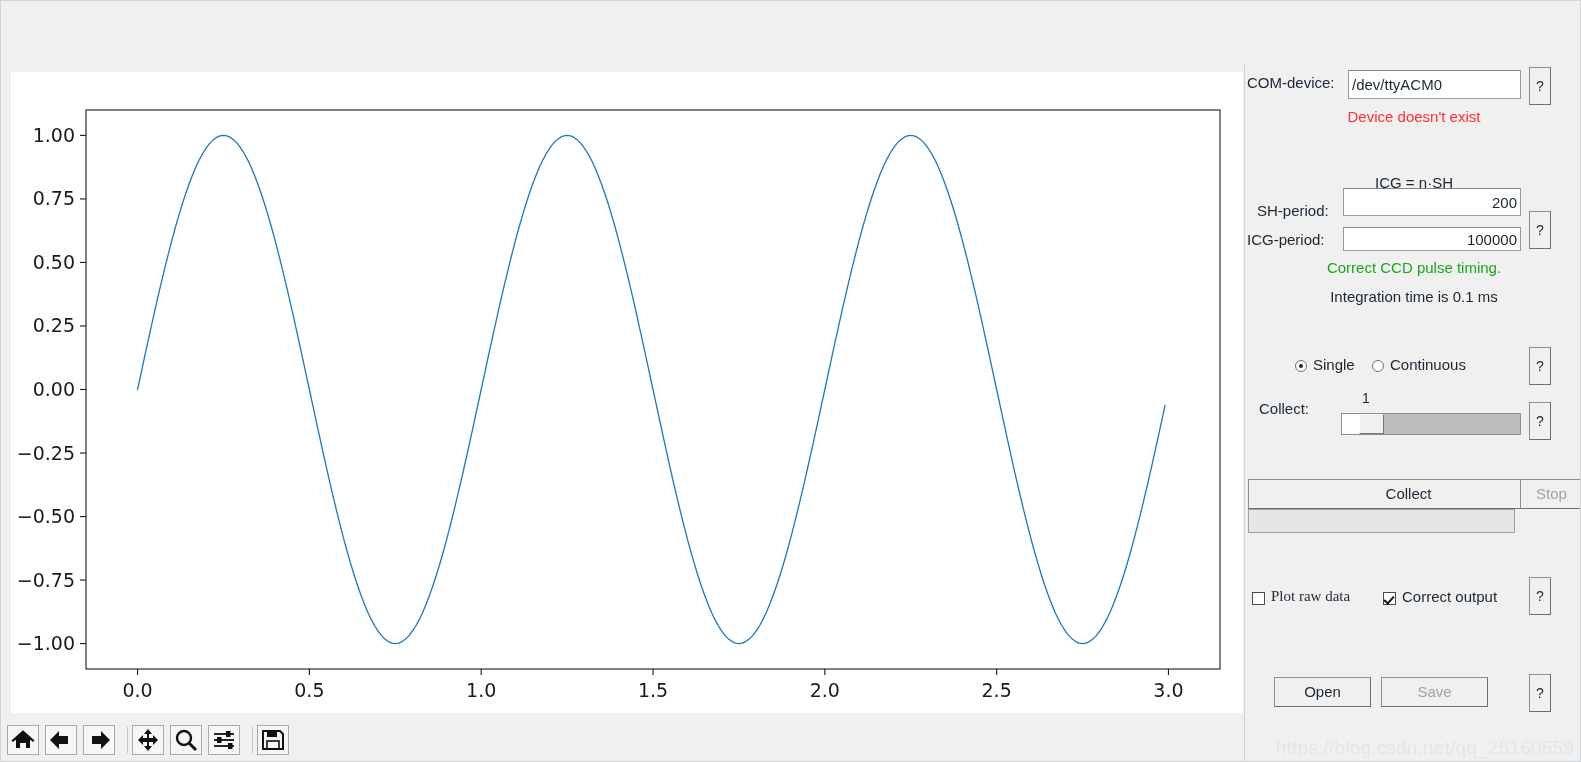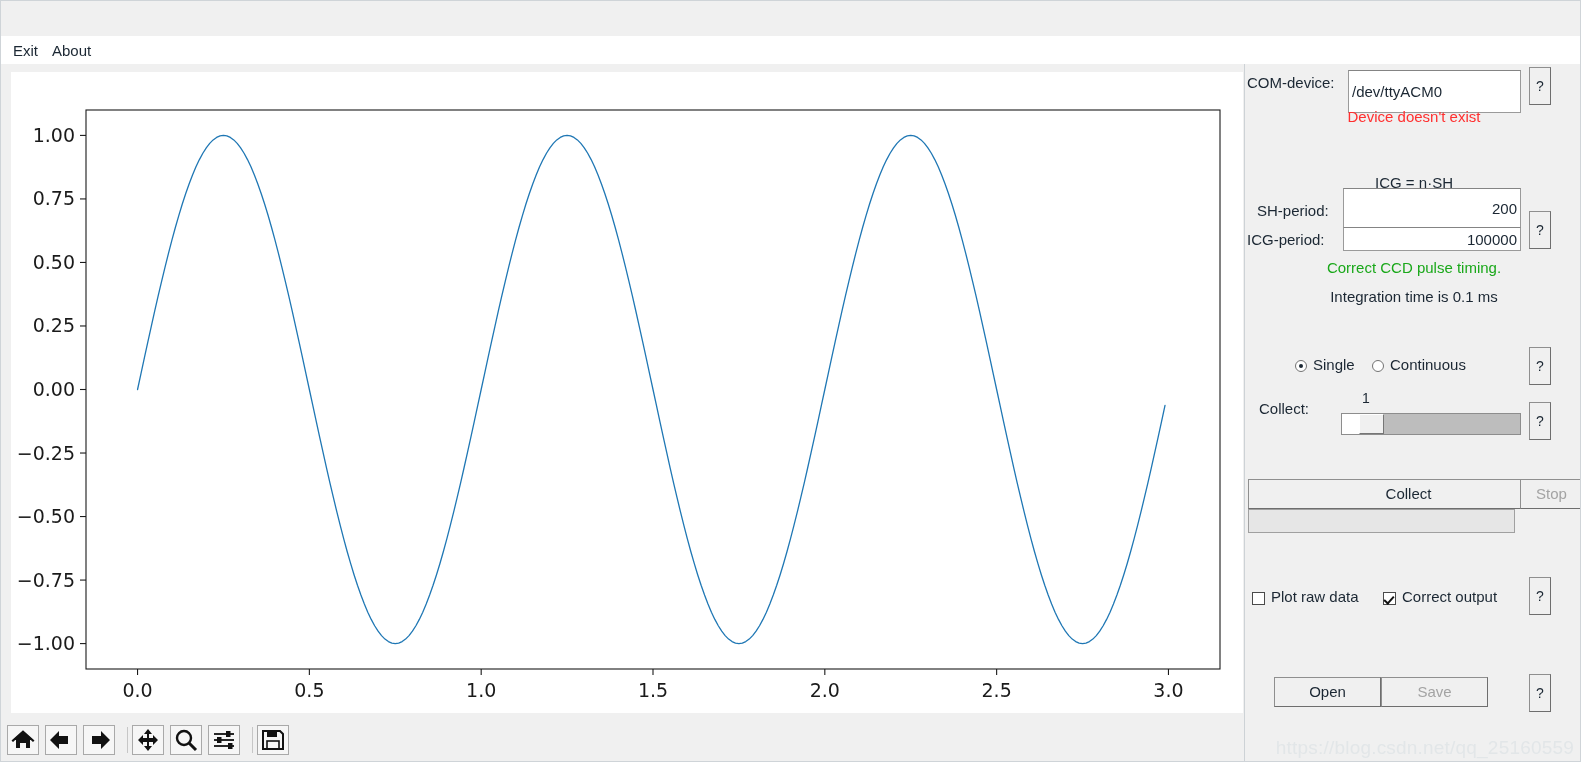--- a/index.html
+++ b/index.html
@@ -232,24 +232,20 @@
     white-space: nowrap;
     letter-spacing: 0.2px;
   }
 </style>
 </head>
 <body>
 
 <div id="app-window">
 
 
-  <div id="menubar">
-    <div class="menu-item" id="menu-exit">Exit</div>
-    <div class="menu-item" id="menu-about">About</div>
-  </div>
 
   <div id="content">
 
     <div id="plot-canvas-wrap">
       <svg id="plot-svg" width="1232" height="641" viewBox="0 0 1232 641">
         <rect x="0" y="0" width="1232" height="641" fill="#ffffff"></rect>
 
         <rect id="axes-frame" x="75" y="38" width="1134" height="559" fill="none" stroke="#1a1a1a" stroke-width="1.1"></rect>
         <g id="ytick-marks">
             <line x1="69" y1="63.40909090909099" x2="75" y2="63.40909090909099" stroke="#1a1a1a" stroke-width="1.1"></line>
@@ -349,29 +345,29 @@
           <path d="M5 5 H22 L25 8 V23 H5 Z" fill="none" stroke="#111111" stroke-width="2"></path>
           <rect x="9" y="5" width="10" height="6" fill="#111111"></rect>
           <rect x="9" y="15" width="12" height="8" fill="none" stroke="#111111" stroke-width="1.6"></rect>
         </svg>
       </div>
     </div>
 
     <div id="control-panel">
 
       <div class="cp-label" style="left:2px; top:10px;">COM-device:</div>
-      <input class="cp-entry" style="left: 103px; top: 6px; width: 173px; height: 43px;" value="/dev/ttyACM0">
+      <input class="cp-entry" style="left: 103px; top: 6px; width: 173px; height: 29px;" value="/dev/ttyACM0">
       <div class="help-btn" style="left:284px; top:3px;">?</div>
 
       <div class="status-msg" style="top:44px; color:#ff2f2f;">Device doesn't exist</div>
 
       <div class="status-msg" style="top:110px; color:#1b2733;">ICG = n·SH</div>
 
       <div class="cp-label" style="left:12px; top:138px;">SH-period:</div>
-      <input class="cp-entry" style="left: 98px; top: 124px; width: 178px; height: 40px; text-align: right;" value="200">
+      <input class="cp-entry" style="left: 98px; top: 124px; width: 178px; height: 28px; text-align: right;" value="200">
 
       <div class="cp-label" style="left:2px; top:167px;">ICG-period:</div>
       <input class="cp-entry" style="left: 98px; top: 163px; width: 178px; height: 24px; text-align: right;" value="100000">
 
       <div class="help-btn" style="left:284px; top:147px;">?</div>
 
       <div class="status-msg" style="top:195px; color:#1aa81a;">Correct CCD pulse timing.</div>
       <div class="status-msg" style="top:224px; color:#1b2733;">Integration time is 0.1 ms</div>
 
       <div class="radio-wrap" style="left:50px; top:294px;">
@@ -391,29 +387,29 @@
         <div id="avg-slider-handle" style="left:17px; top:0px; width:25px; height:20px;"></div>
       </div>
       <div class="help-btn" style="left:284px; top:338px;">?</div>
 
       <div class="btn" style="left:3px; top:415px; width:321px; height:30px; line-height:28px;">Collect</div>
       <div class="btn" style="left:275px; top:415px; width:63px; height:30px; line-height:28px; color:#a3a3a3;">Stop</div>
       <div id="progress-bar" style="left:3px; top:445px; width:267px; height:24px;"></div>
 
       <div style="position:absolute; left:7px; top:525px;">
         <div class="check-box" style="left:0; top:3px;"></div>
-        <div class="cp-label" style="left:19px; top:-1px;">Plot raw data</div>
+        <div class="cp-label" style="left:19px; top:-1px;font-family:Liberation Serif, serif;">Plot raw data</div>
       </div>
       <div style="position:absolute; left:138px; top:525px;">
         <div class="check-box checked" style="left:0; top:3px;"></div>
         <div class="cp-label" style="left:19px; top:-1px;">Correct output</div>
       </div>
       <div class="help-btn" style="left:284px; top:513px;">?</div>
 
-      <div class="btn" style="left:29px; top:613px; width:107px; height:30px; line-height:28px;">Open</div>
+      <div class="btn" style="left:29px; top:613px; width:97px; height:30px; line-height:28px;">Open</div>
       <div class="btn" style="left:136px; top:613px; width:107px; height:30px; line-height:28px; color:#a3a3a3;">Save</div>
       <div class="help-btn" style="left:284px; top:610px;">?</div>
 
     </div>
 
     <div id="watermark">https://blog.csdn.net/qq_25160559</div>
 
   </div>
 </div>
 

